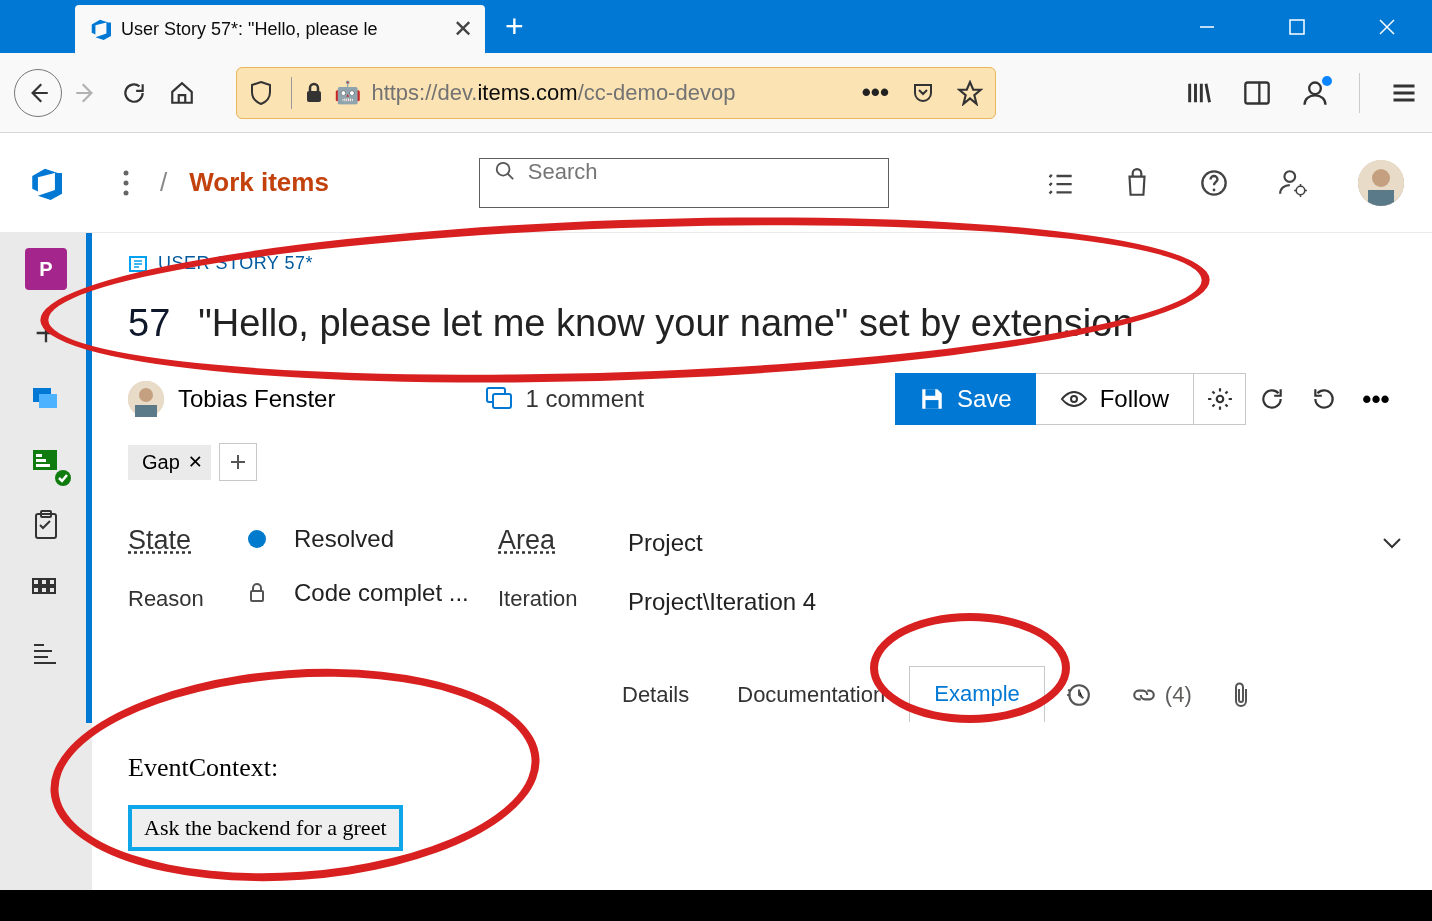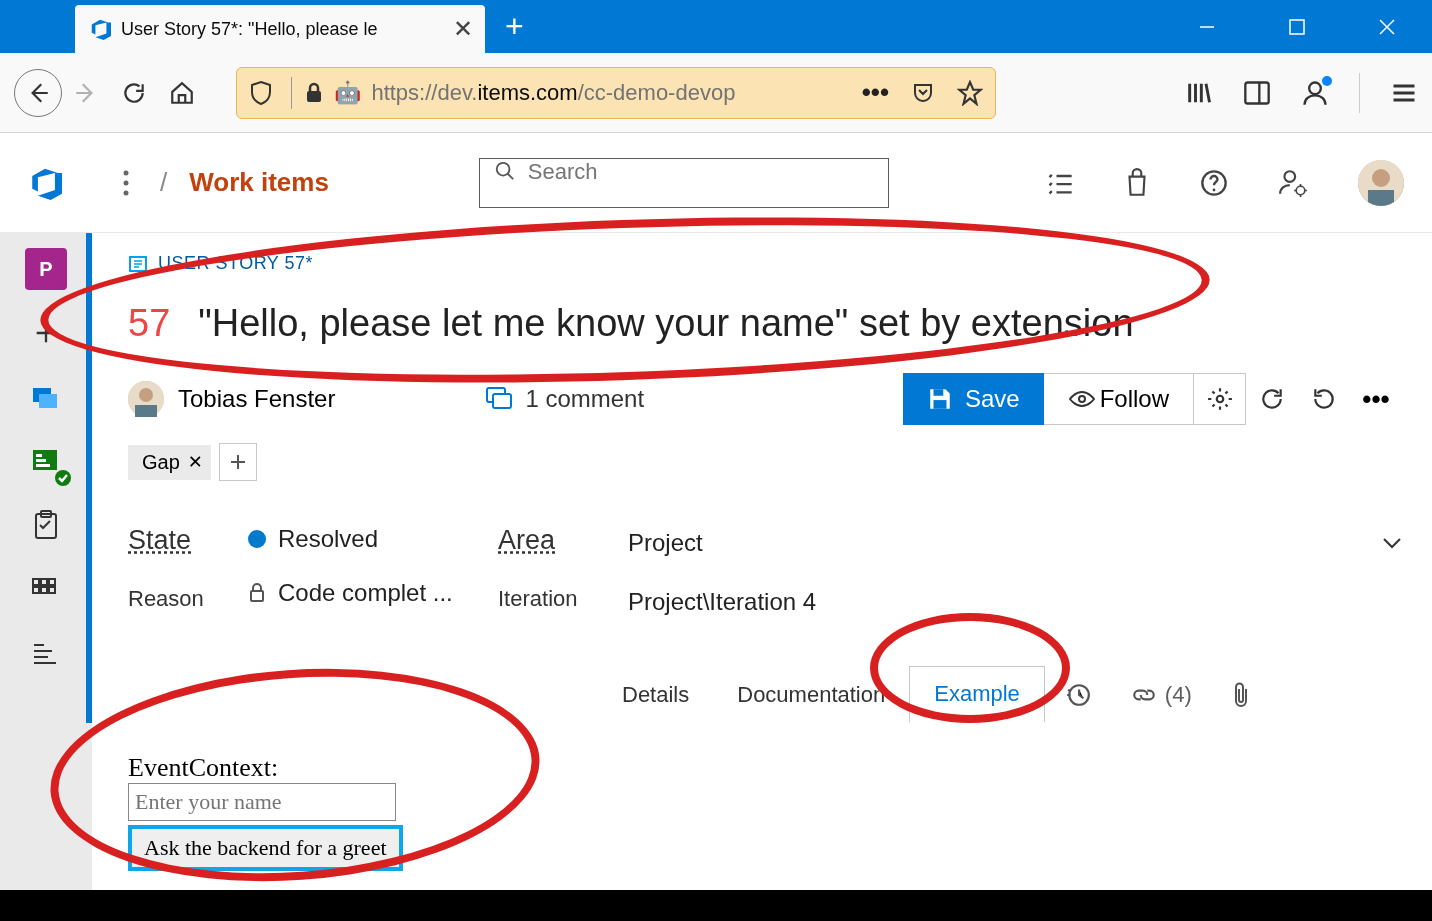--- a/index.html
+++ b/index.html
@@ -49,44 +49,44 @@
     
     .left-rail { position: absolute; top: 100px; left: 0; width: 92px; bottom: 0; background: #eaeaea; display: flex; flex-direction: column; align-items: center; padding-top: 8px; gap: 8px; }
     .left-rail::before { content: ""; position: absolute; right: 0; top: 0; width: 6px; height: 490px; background: #0078d4; }
     .rail-item { width: 56px; height: 56px; display: flex; align-items: center; justify-content: center; cursor: pointer; border-radius: 4px; position: relative; }
     .proj-badge { width: 42px; height: 42px; background: #a4268c; color: #fff; border-radius: 4px; display: flex; align-items: center; justify-content: center; font-size: 20px; font-weight: 600; }
     
     
     .workitem { position: absolute; top: 100px; left: 92px; right: 0; bottom: 0; padding: 20px 30px 0 36px; background: #fff; }
     .wi-breadcrumb { display: flex; align-items: center; gap: 10px; color: #005a9e; font-size: 18px; letter-spacing: 0.5px; }
     .wi-title-row { display: flex; align-items: baseline; margin-top: 28px; gap: 28px; }
-    .wi-id { font-size: 38px; color: #ef4444; }
+    .wi-id { font-size: 38px; color: #0f172a; }
     .wi-title { font-size: 38px; color: #222; font-weight: 400; }
     .wi-meta { display: flex; align-items: center; margin-top: 28px; gap: 0; }
     .wi-author { display: flex; align-items: center; gap: 14px; font-size: 24px; }
     .wi-author-avatar { width: 36px; height: 36px; border-radius: 50%; background: #dccab0; }
     .wi-comments { display: flex; align-items: center; gap: 10px; font-size: 24px; margin-left: 150px; color: #333; }
     .wi-actions { margin-left: auto; display: flex; align-items: center; }
     .save-btn { background: #0078d4; color: #fff; height: 52px; padding: 0 24px; display: flex; align-items: center; gap: 12px; font-size: 24px; border: none; cursor: pointer; }
-    .follow-btn { height: 52px; padding: 0 24px; display: flex; align-items: center; gap: 4px; font-size: 24px; border: 1px solid #c8c8c8; border-left: none; background: #fff; cursor: pointer; }
+    .follow-btn { height: 52px; padding: 0 24px; display: flex; align-items: center; gap: 12px; font-size: 24px; border: 1px solid #c8c8c8; border-left: none; background: #fff; cursor: pointer; }
     .icon-btn { width: 52px; height: 52px; display: flex; align-items: center; justify-content: center; border: 1px solid #c8c8c8; border-left: none; cursor: pointer; }
     .icon-btn-bare { width: 52px; height: 52px; display: flex; align-items: center; justify-content: center; cursor: pointer; }
     
     .tags-row { display: flex; align-items: center; gap: 8px; margin-top: 18px; }
     .tag { background: #eaeaea; padding: 6px 8px 6px 14px; font-size: 20px; display: flex; align-items: center; gap: 8px; }
     .tag-add { width: 38px; height: 38px; border: 1px solid #c8c8c8; display: flex; align-items: center; justify-content: center; cursor: pointer; }
     
     .fields { display: flex; gap: 0; margin-top: 44px; }
     .field-col1 { width: 120px; }
     .field-col2 { width: 250px; }
     .field-col3 { width: 130px; }
     .field-col4 { flex: 1; }
     .field-label { font-size: 27px; color: #333; text-decoration: underline dotted; margin-bottom: 30px; }
     .field-label-plain { font-size: 22px; color: #333; margin-bottom: 30px; }
-    .field-val { font-size: 24px; color: #222; display: flex; align-items: center; gap: 12px; margin-bottom: 26px; }
+    .field-val { font-size: 24px; color: #222; display: flex; align-items: center; gap: 28px; margin-bottom: 26px; }
     .state-dot { width: 18px; height: 18px; border-radius: 50%; background: #007acc; }
     .dropdown-val { display: flex; justify-content: space-between; align-items: center; border-bottom: 1px solid transparent; padding: 4px 0; }
     
     .tabs-row { display: flex; margin-top: 24px; margin-left: 470px; align-items: center; }
     .tab-item { padding: 14px 24px; font-size: 22px; color: #333; cursor: pointer; }
     .tab-item.active { color: #0078d4; border: 1px solid #c8c8c8; border-bottom: 2px solid #fff; }
     .tab-icons { display: flex; align-items: center; gap: 40px; margin-left: 20px; color: #605e5c; font-size: 22px; }
     
     .ext-area { margin-top: 30px; }
     .ext-label { font-family: "Times New Roman", serif; font-size: 26px; }
@@ -426,21 +426,21 @@
               <span>(4)</span>
             </span>
           <svg width="20" height="28" viewBox="0 0 20 28">
               <path fill="none" stroke="#555" stroke-width="2" d="M14 8v12a5 5 0 01-10 0V6a3.5 3.5 0 017 0v13a2 2 0 01-4 0V8"></path>
             </svg>
         </div>
       </div>
 
       <div class="ext-area">
         <div class="ext-label">EventContext:</div>
-        <input class="ext-input" placeholder="Enter your name" style=""><br>
+        <br>
         <button class="ext-btn">Ask the backend for a greet</button>
       </div>
     </div>
   </div>
 </div>
 
 <div class="annot" style="top:220px; left:40px; width:1170px; height:160px; transform:rotate(-2deg)"></div>
 <div class="annot" style="top:613px; left:870px; width:200px; height:110px;"></div>
 <div class="annot" style="top:670px; left:50px; width:490px; height:210px; transform:rotate(-4deg)"></div>
 

